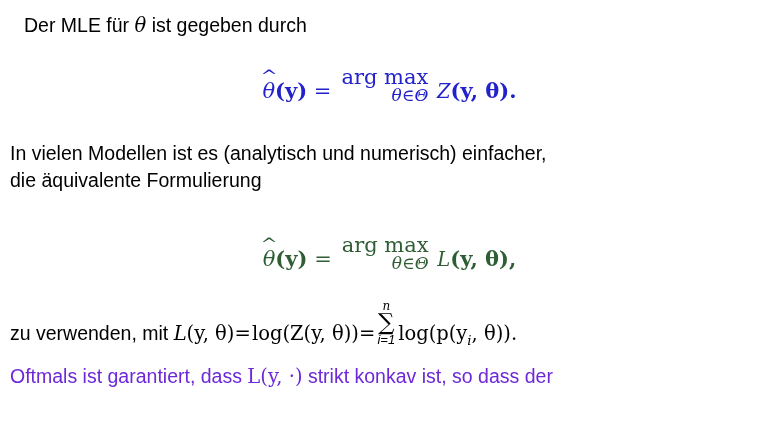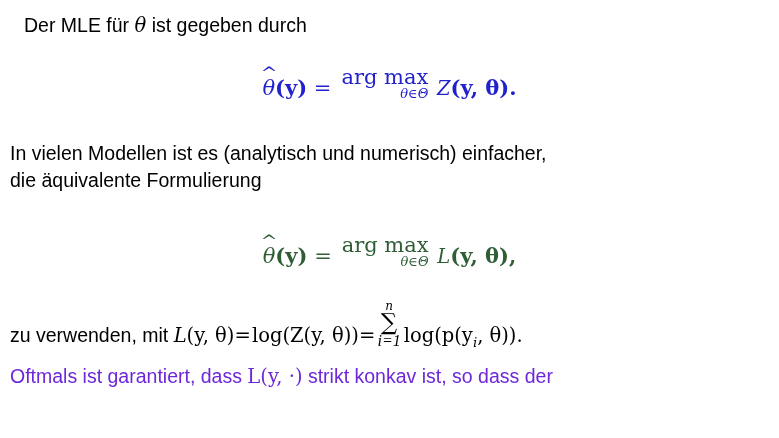--- a/index.html
+++ b/index.html
@@ -85,21 +85,21 @@
     font-family: "DejaVu Serif", serif;
     font-style: normal;
     font-size: 21px;
     line-height: 1.05;
     white-space: nowrap;
   }
   .argmax .bot {
     display: block;
     font-family: "DejaVu Serif", serif;
     font-style: italic;
-    font-size: 13px;
+    font-size: 17px;
     line-height: 1.05;
     margin-top: -1px;
   }
   .sum {
     display: inline-block;
     text-align: center;
     vertical-align: -0.2em;
     margin: 0 3px 0 1px;
   }
   .sum .sup {
@@ -111,23 +111,23 @@
   }
   .sum .big {
     display: block;
     font-family: "DejaVu Serif", serif;
     font-style: normal;
     font-size: 23px;
     line-height: 0.92;
   }
   .sum .sub {
     display: block;
-    font-family: Liberation Serif, serif;
+    font-family: Liberation Sans, sans-serif;
     font-style: italic;
-    font-size: 16px;
+    font-size: 13px;
     line-height: 1;
   }
   sub.idx {
     font-family: "DejaVu Serif", serif;
     font-style: italic;
     font-size: 0.68em;
   }
   .op { font-family: "DejaVu Serif", serif; font-style: normal; }
   .sp { letter-spacing: 0.06em; }
 </style>

